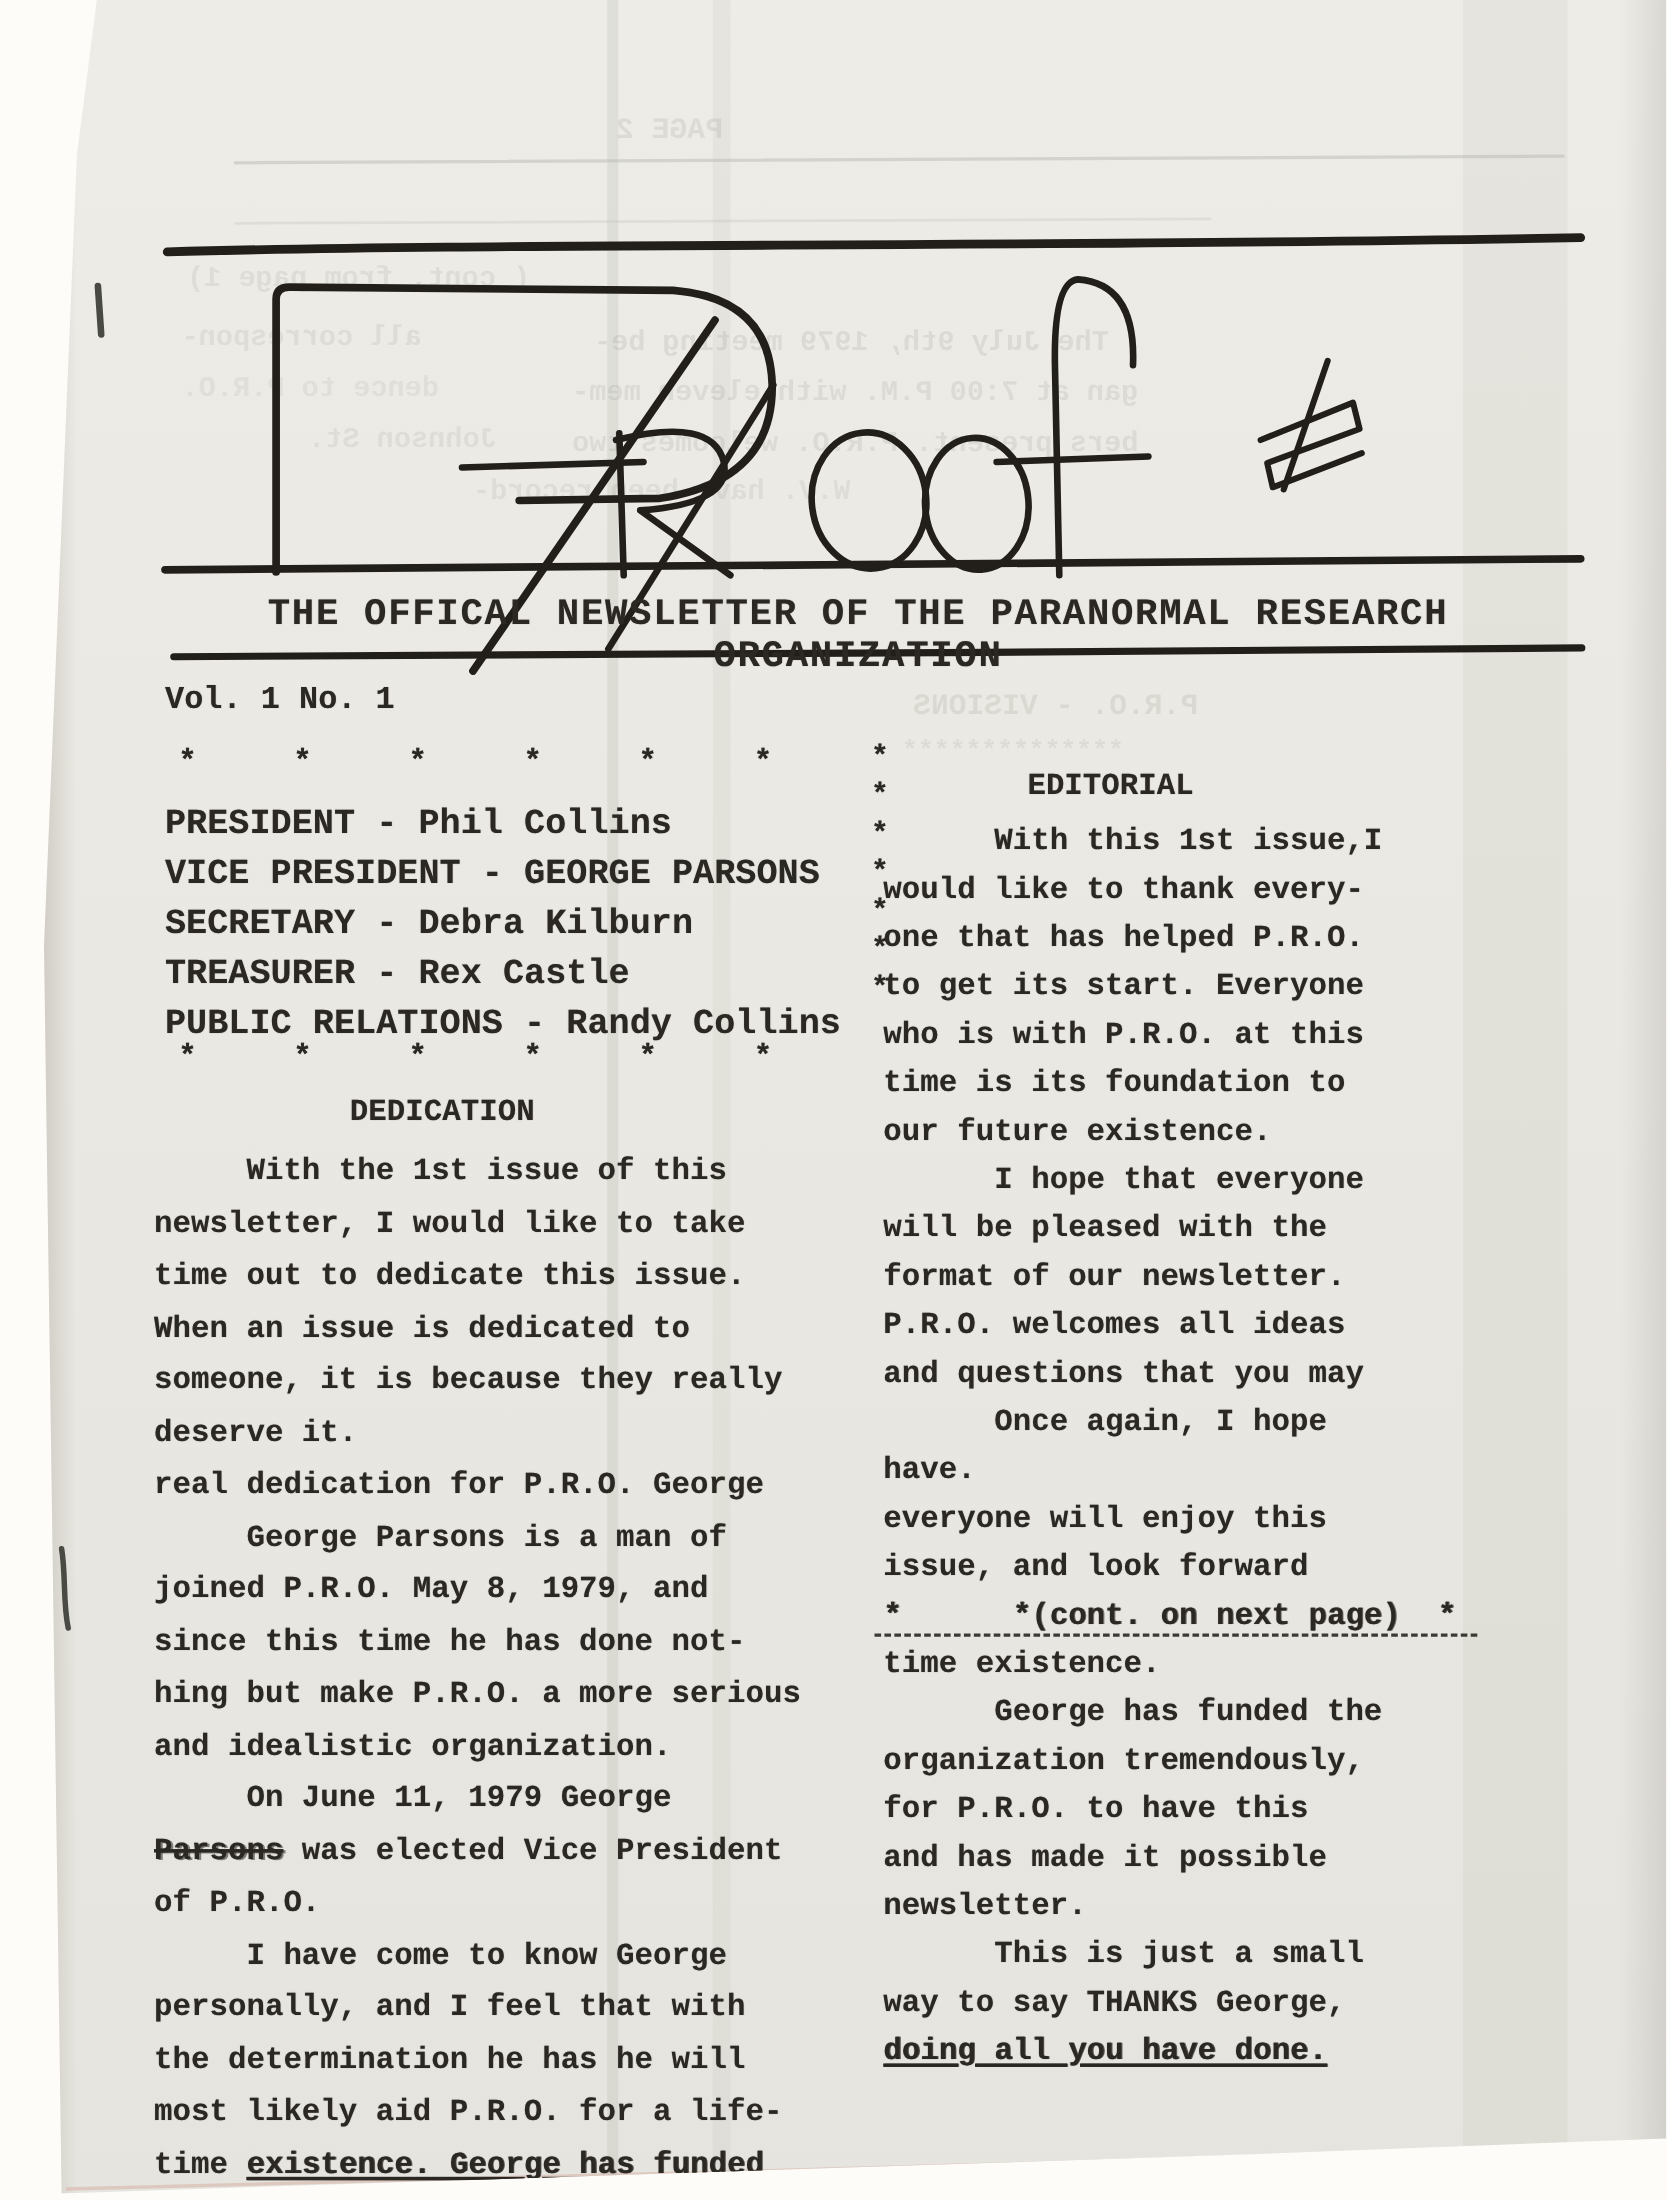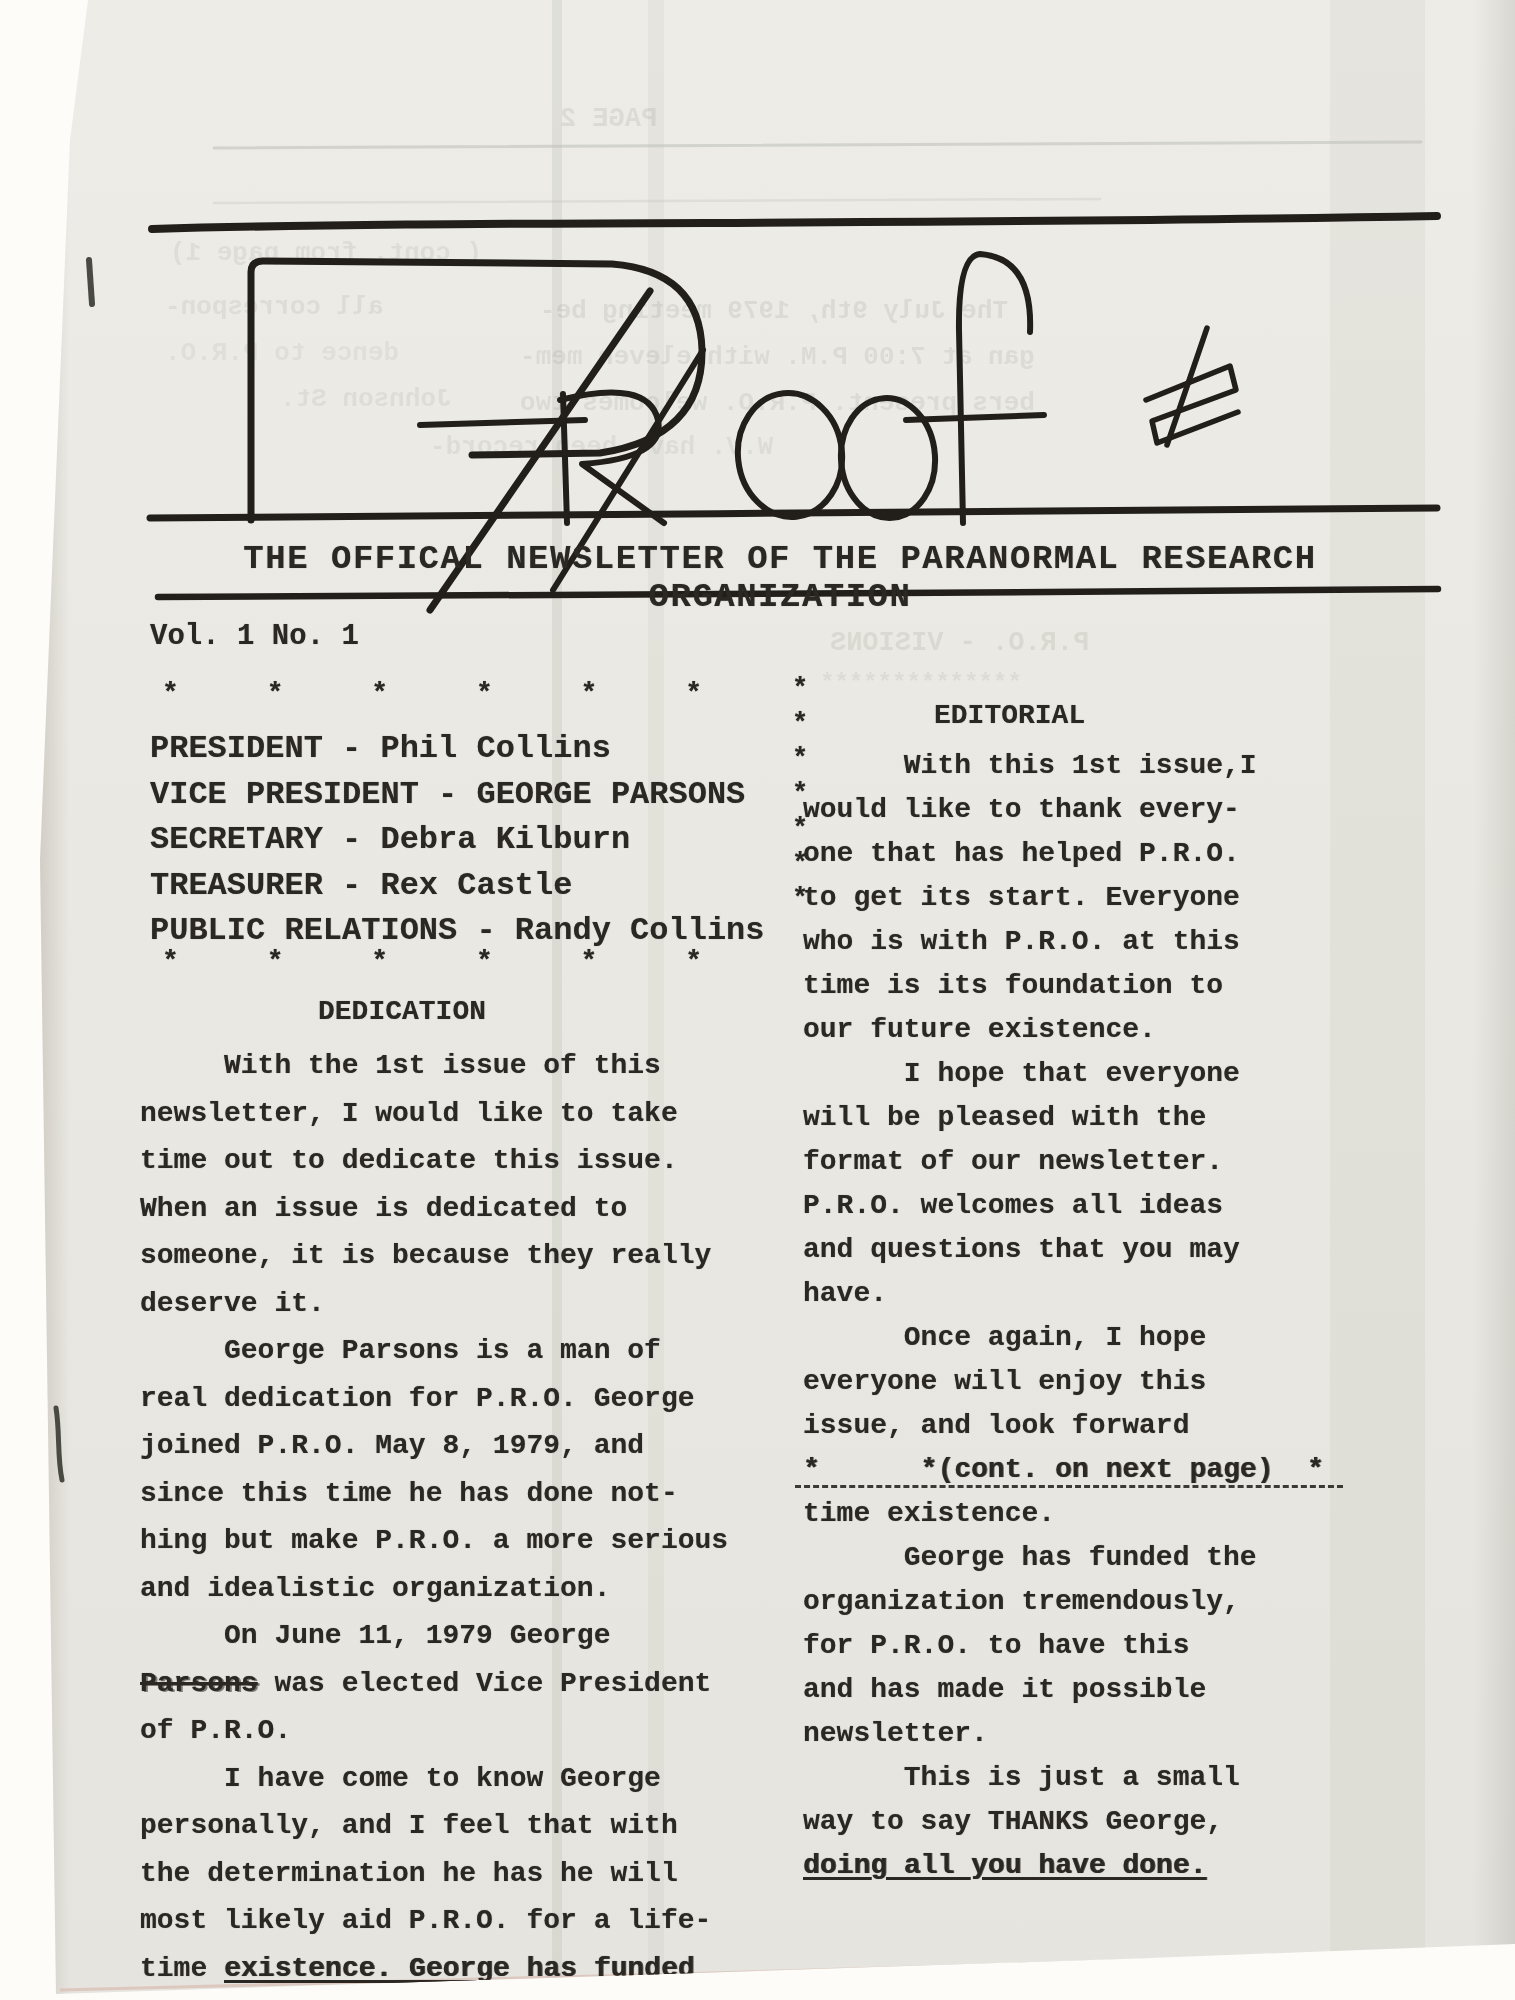--- a/index.html
+++ b/index.html
@@ -129,22 +129,22 @@
     </div>
 
     <div class="heading tw" style="left:318px;top:996px;font-size:28px;">DEDICATION</div>
     <div class="col tw" style="left:140px;top:1042px;font-size:28px;line-height:47.5px;width:650px;">
       <div class="ln">     With the 1st issue of this</div>
       <div class="ln">newsletter, I would like to take</div>
       <div class="ln">time out to dedicate this issue.</div>
       <div class="ln">When an issue is dedicated to</div>
       <div class="ln">someone, it is because they really</div>
       <div class="ln">deserve it.</div>
+      <div class="ln">real dedication for P.R.O. George</div>
       <div class="ln">     George Parsons is a man of</div>
-      <div class="ln">real dedication for P.R.O. George</div>
       <div class="ln">joined P.R.O. May 8, 1979, and</div>
       <div class="ln">since this time he has done not-</div>
       <div class="ln">hing but make P.R.O. a more serious</div>
       <div class="ln">and idealistic organization.</div>
       <div class="ln">     On June 11, 1979 George</div>
       <div class="ln"><span class="ots">Parsons</span><span> was elected Vice President</span></div>
       <div class="ln">of P.R.O.</div>
       <div class="ln">     I have come to know George</div>
       <div class="ln">personally, and I feel that with</div>
       <div class="ln">the determination he has he will</div>
@@ -159,22 +159,22 @@
       <div class="ln">one that has helped P.R.O.</div>
       <div class="ln">to get its start. Everyone</div>
       <div class="ln">who is with P.R.O. at this</div>
       <div class="ln">time is its foundation to</div>
       <div class="ln">our future existence.</div>
       <div class="ln">      I hope that everyone</div>
       <div class="ln">will be pleased with the</div>
       <div class="ln">format of our newsletter.</div>
       <div class="ln">P.R.O. welcomes all ideas</div>
       <div class="ln">and questions that you may</div>
+      <div class="ln">      Once again, I hope</div>
       <div class="ln">have.</div>
-      <div class="ln">      Once again, I hope</div>
       <div class="ln">everyone will enjoy this</div>
       <div class="ln">issue, and look forward</div>
       <div class="ln cont"><span>*      *(cont. on next page)  *</span><i class="dashline"></i></div>
       <div class="ln">time existence.</div>
       <div class="ln">      George has funded the</div>
       <div class="ln">organization tremendously,</div>
       <div class="ln">for P.R.O. to have this</div>
       <div class="ln">and has made it possible</div>
       <div class="ln">newsletter.</div>
       <div class="ln">      This is just a small</div>

